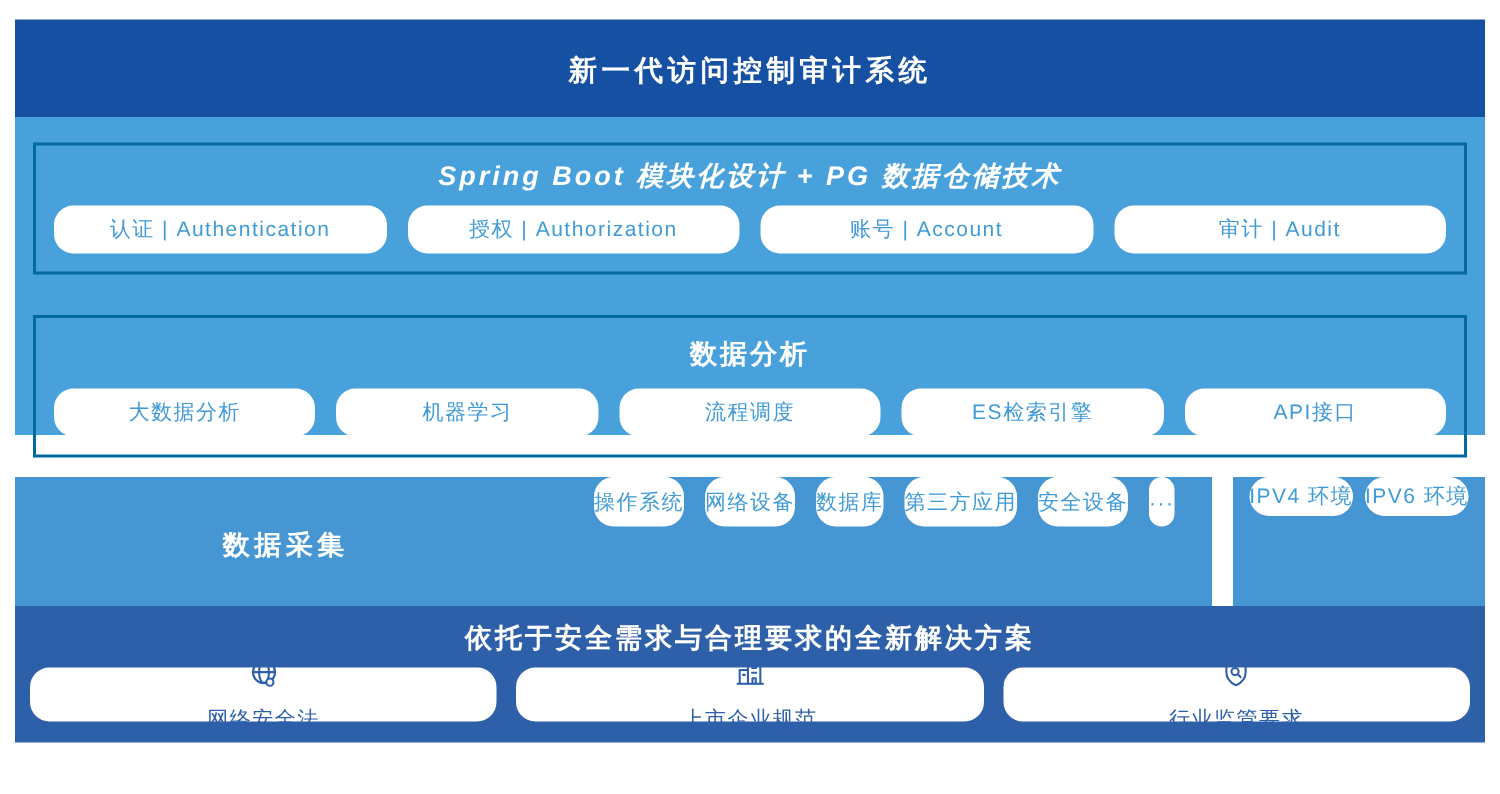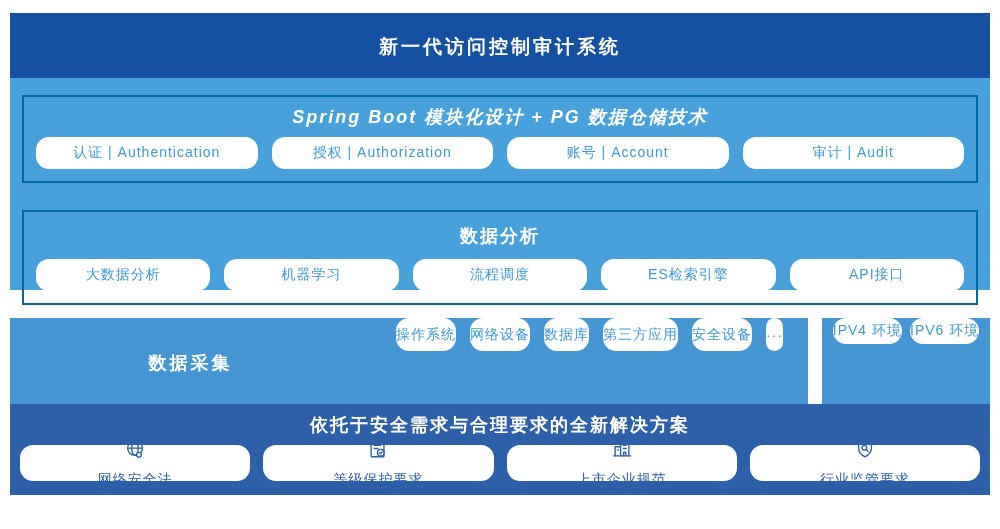--- a/index.html
+++ b/index.html
@@ -120,32 +120,20 @@
           <ellipse cx="12" cy="11" rx="3.6" ry="8"></ellipse>
           <path d="M4 11 H20"></path>
           <circle cx="16.3" cy="18.3" r="2.6" fill="#ffffff"></circle>
         </svg>
       </span>
       <span>网络安全法</span>
     </div>
     <div class="wbox">
       <span class="ic">
         <svg viewBox="0 0 24 24">
-          <path d="M5.5 3.5 h12 a1 1 0 0 1 1 1 v15 a1 1 0 0 1 -1 1 h-12 a1 1 0 0 1 -1 -1 v-15 a1 1 0 0 1 1 -1 Z"></path>
-          <path d="M8 8 H15"></path>
-          <path d="M8 11.5 H12"></path>
-          <circle cx="15" cy="16" r="3.6" fill="#ffffff"></circle>
-          <path d="M13.5 16 l1.1 1.1 l2-2.1"></path>
-        </svg>
-      </span>
-      <span>等级保护要求</span>
-    </div>
-    <div class="wbox">
-      <span class="ic">
-        <svg viewBox="0 0 24 24">
           <path d="M4.5 19.5 V9.5 H10.5"></path>
           <path d="M10.5 19.5 V4.5 H19.5 V19.5"></path>
           <path d="M10.5 4.5 L8 2.8"></path>
           <path d="M13.5 8 H16.5 M13.5 11.5 H16.5"></path>
           <path d="M7 13 H8.2"></path>
           <path d="M13.8 19.5 V15.5 H16.2 V19.5"></path>
           <path d="M3 19.5 H21.5"></path>
         </svg>
       </span>
       <span>上市企业规范</span>

